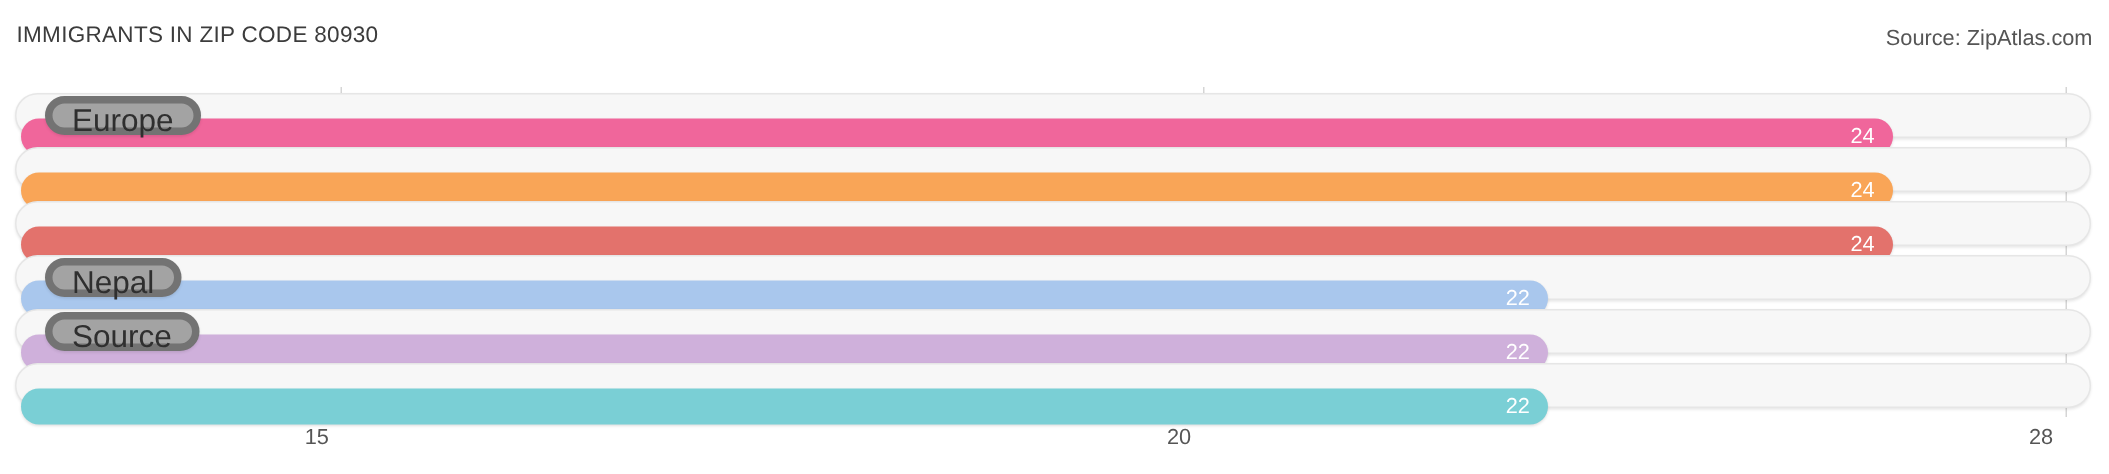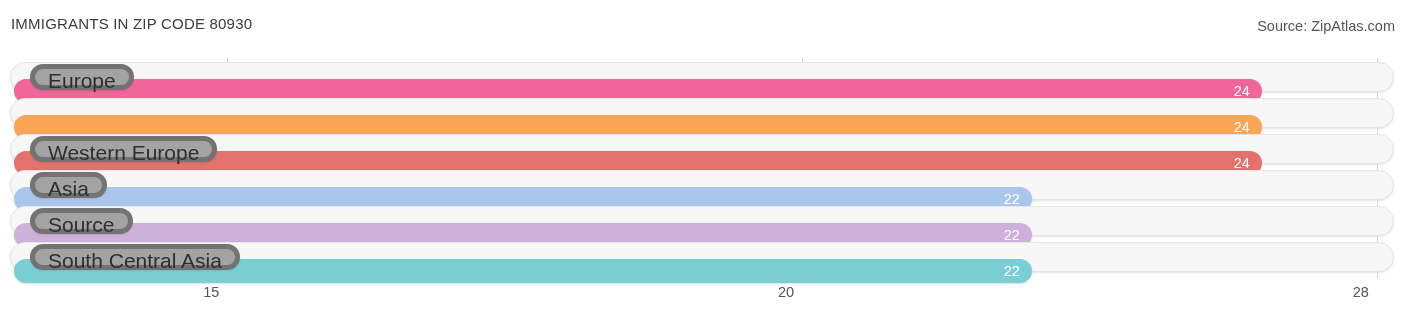--- a/index.html
+++ b/index.html
@@ -154,42 +154,40 @@
           <div class="track"></div>
           <div class="bar" style="width: 1247.81px; background: rgb(249, 165, 87);">
             <span class="bar-value">24</span>
           </div>
         </div>
         <div class="row" style="top: 76px;">
           <div class="track"></div>
           <div class="bar" style="width: 1247.81px; background: rgb(227, 114, 108);">
             <span class="bar-value">24</span>
           </div>
-          <div class="cat-pill">Western Europe</div>
         </div>
         <div class="row" style="top: 112px;">
           <div class="track"></div>
           <div class="bar" style="width: 1017.91px; background: rgb(169, 199, 237);">
             <span class="bar-value">22</span>
           </div>
-          <div class="cat-pill">Asia</div>
+          <div class="cat-pill">Nepal</div>
         </div>
         <div class="row" style="top: 148px;">
           <div class="track"></div>
           <div class="bar" style="width: 1017.91px; background: rgb(207, 176, 219);">
             <span class="bar-value">22</span>
           </div>
           <div class="cat-pill">Source</div>
         </div>
         <div class="row" style="top: 184px;">
           <div class="track"></div>
           <div class="bar" style="width: 1017.91px; background: rgb(122, 207, 213);">
             <span class="bar-value">22</span>
           </div>
-          <div class="cat-pill">South Central Asia</div>
         </div>
       </div>
   </div>
 
   <div class="axis" id="axis">
       <div class="tick-label" style="left: 211.256px;">15</div>
       <div class="tick-label" style="left: 786.007px;">20</div>
       <div class="tick-label" style="left: 1360.76px;">28</div>
     </div>
 

